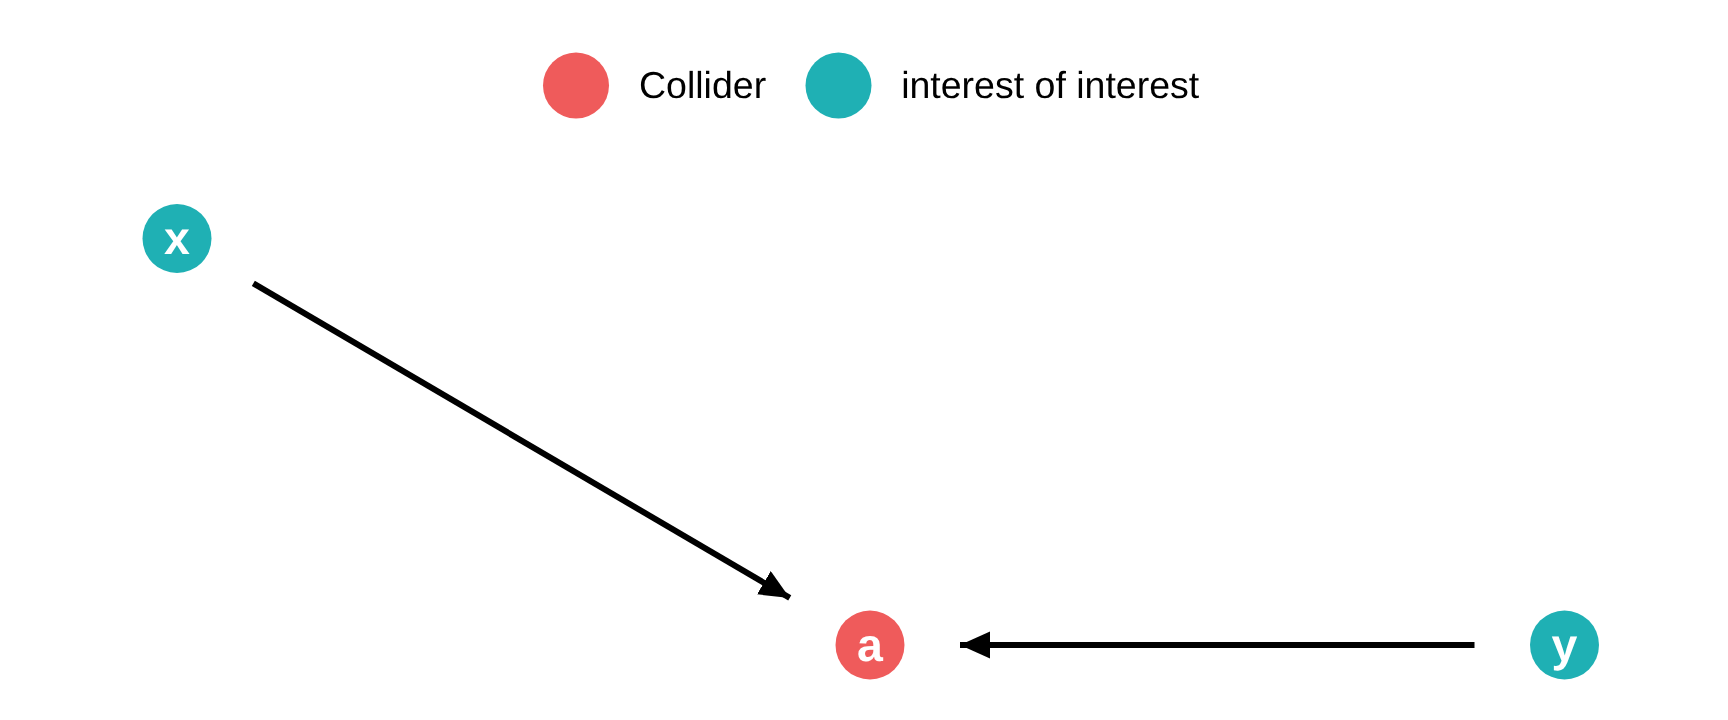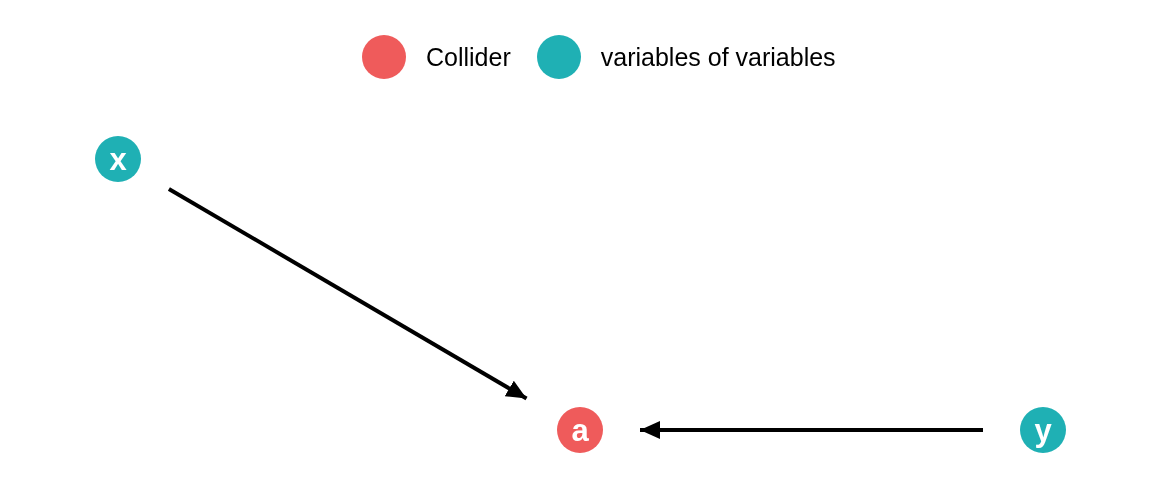--- a/index.html
+++ b/index.html
@@ -83,17 +83,17 @@
   </svg>
 
   <div class="legend" style="color: rgb(0, 0, 0);">
     <div class="legend-item">
       <span class="legend-swatch" style="background: rgb(239, 91, 91);"></span>
       <span class="legend-label">Collider</span>
     </div>
 
     <div class="legend-item">
       <span class="legend-swatch" style="background: rgb(31, 176, 180);"></span>
-      <span class="legend-label">variables of variables</span>
+      <span class="legend-label">interest of interest</span>
     </div>
   </div>
 
 </div>
 
 </body></html>

